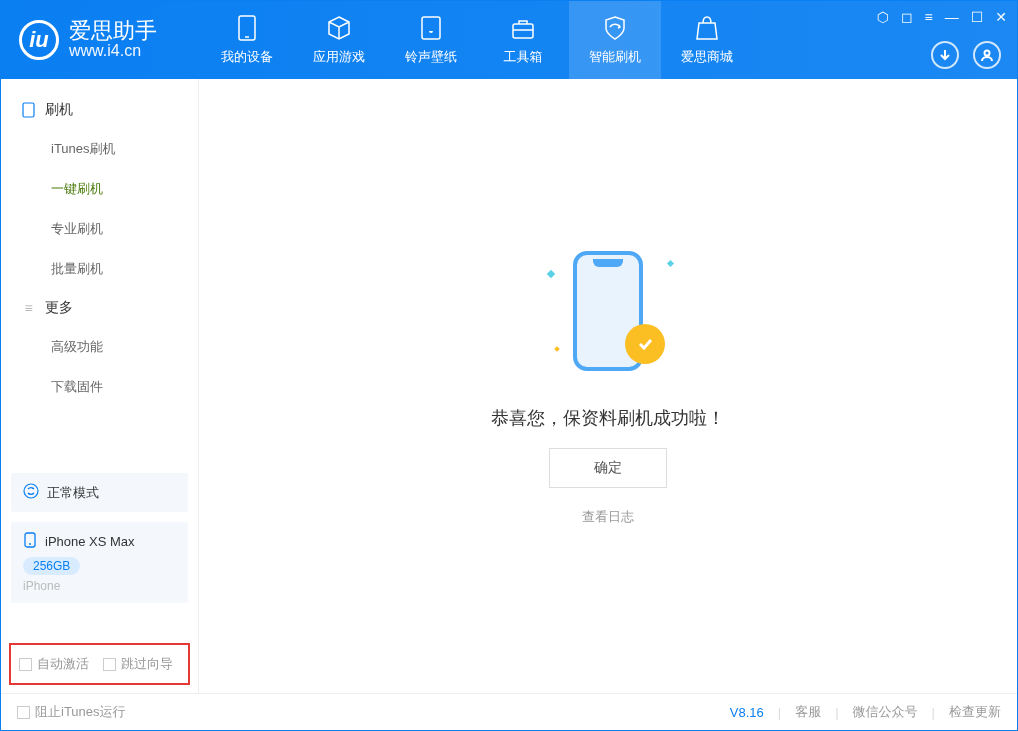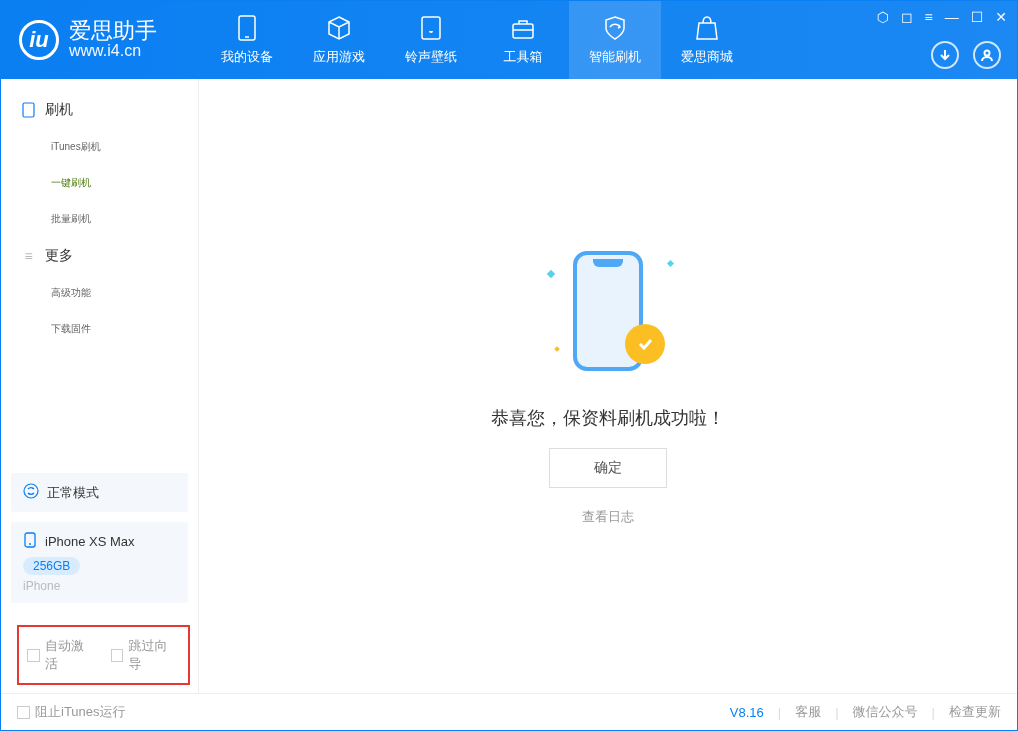--- a/index.html
+++ b/index.html
@@ -19,28 +19,28 @@
 .header-controls { position: absolute; right: 10px; top: 8px; display: flex; gap: 12px; }
 .header-controls span { cursor: pointer; font-size: 14px; opacity: 0.95; }
 .header-right-icons { position: absolute; right: 16px; bottom: 10px; display: flex; gap: 14px; }
 .circ-btn { width: 28px; height: 28px; border: 2px solid rgba(255,255,255,0.8); border-radius: 50%; display: flex; align-items: center; justify-content: center; cursor: pointer; }
 .circ-btn svg { stroke: #fff; fill: none; stroke-width: 2; }
 
 .body-area { display: flex; height: 614px; }
 .sidebar { width: 198px; border-right: 1px solid #eee; padding-top: 12px; position: relative; }
 .side-group-hdr { display: flex; align-items: center; gap: 9px; padding: 10px 20px; font-size: 14px; color: #333; font-weight: 500; }
 .side-hdr-icon { width: 15px; height: 15px; display:flex; align-items:center; justify-content:center; }
-.side-item { padding: 11px 10px 11px 50px; font-size: 10px; color: #666; cursor: pointer; }
+.side-item { padding: 11px 10px 11px 50px; font-size: 13px; color: #666; cursor: pointer; }
 .side-item.active { color: #4d7c0f; }
 .side-cards { position: absolute; bottom: 80px; left: 10px; right: 10px; }
 .card { background: #f4f8fc; border-radius: 2px; padding: 10px 12px; margin-bottom: 10px; }
 .card .row1 { display: flex; align-items: center; gap: 8px; font-size: 13px; color: #333; }
 .badge { display: inline-block; background: #d9ecff; color: #0a7ff2; padding: 2px 10px; border-radius: 10px; font-size: 12px; margin-top: 6px; }
 .card .sub { font-size: 12px; color: #bbb; margin-top: 4px; }
-.checkbox-row { position: absolute; bottom: 8px; left: 16px; right: 8px; border: 2px solid #e53935; padding: 10px 8px; display: flex; gap: 14px; }
+.checkbox-row { position: absolute; bottom: 8px; left: 8px; right: 8px; border: 2px solid #e53935; padding: 10px 8px; display: flex; gap: 14px; }
 .chk { display: flex; align-items: center; gap: 5px; font-size: 13px; color: #999; }
 .chk-box { width: 13px; height: 13px; border: 1px solid #ccc; }
 
 .main { flex: 1; display: flex; flex-direction: column; align-items: center; justify-content: center; }
 .phone-illus { position: relative; width: 130px; height: 130px; margin-bottom: 30px; }
 .phone-body { position: absolute; left: 30px; top: 5px; width: 70px; height: 120px; border: 4px solid #4ea8f5; border-radius: 14px; background: #e8f3fe; }
 .phone-notch { position: absolute; top: 4px; left: 50%; transform: translateX(-50%); width: 30px; height: 8px; background: #4ea8f5; border-radius: 0 0 6px 6px; }
 .check-circle { position: absolute; right: 8px; bottom: 12px; width: 40px; height: 40px; background: #fbbf24; border-radius: 50%; display: flex; align-items: center; justify-content: center; }
 .check-circle svg { stroke: #fff; stroke-width: 3; fill: none; }
 .sparkle { position: absolute; width: 6px; height: 6px; background: #5ad1e6; }
@@ -150,20 +150,21 @@
     <div class="side-group-hdr">
       <span class="side-hdr-icon">
           <svg width="13" height="16" viewBox="0 0 13 16">
             <rect x="1" y="1" width="11" height="14" rx="1.5" fill="none" stroke="#0a7ff2" stroke-width="1.2"></rect>
           </svg>
         </span>
       <span>刷机</span>
     </div>
     <div class="side-item">iTunes刷机</div>
     <div class="side-item active">一键刷机</div>
+    <div class="side-item">专业刷机</div>
     <div class="side-item">批量刷机</div>
 
     <div class="side-group-hdr">
       <span class="side-hdr-icon" style="color:#bbb;">≡</span>
       <span>更多</span>
     </div>
     <div class="side-item">高级功能</div>
     <div class="side-item">下载固件</div>
 
     <div class="side-cards">

